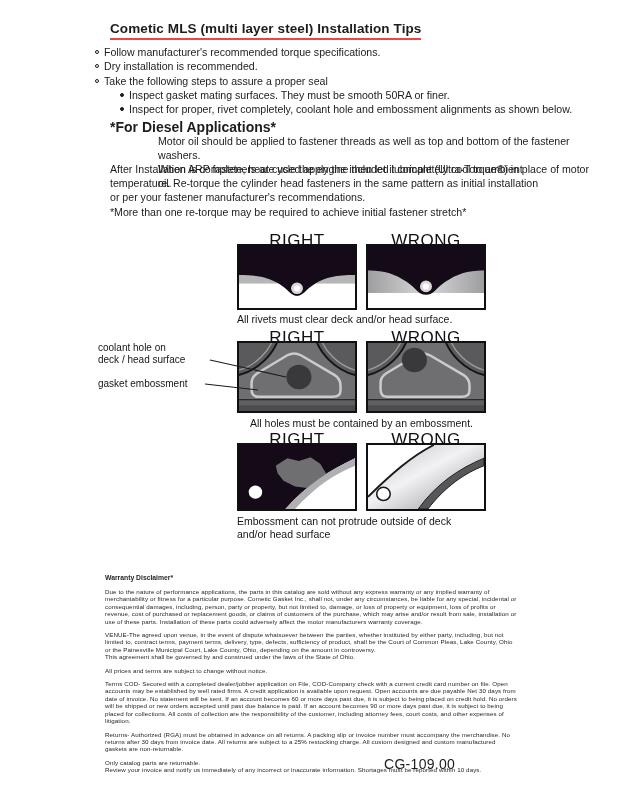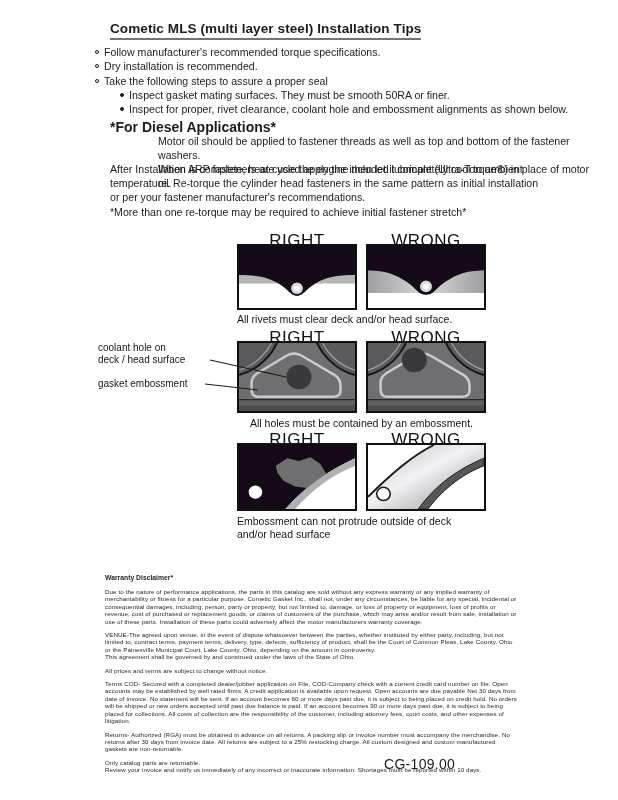--- a/index.html
+++ b/index.html
@@ -4,21 +4,21 @@
 <style>
   * { margin:0; padding:0; box-sizing:border-box; }
   html,body { background:#ffffff; }
   body { font-family:"Liberation Sans","DejaVu Sans",sans-serif; color:#1c1c1c; }
   #page { position:relative; width:618px; height:800px; background:#ffffff; overflow:hidden; }
 
   .abs { position:absolute; }
 
   
   #title { left:110px; top:21px; font-size:13.5px; font-weight:bold;
-           border-bottom:2px solid #737373; padding-bottom:2px; letter-spacing:.1px; }
+           border-bottom:2px solid #ef4444; padding-bottom:2px; letter-spacing:.1px; }
 
   
   #tips { left:95px; top:45px; font-size:10.6px; line-height:14.3px; white-space:nowrap; }
   .tip-row { display:flex; align-items:baseline; }
   .tip-row.sub { margin-left:25px; }
   .dot { flex:0 0 auto; width:4px; height:4px; border-radius:50%; border:1px solid #1c1c1c;
          margin-right:5px; position:relative; top:-2px; }
   .dot.filled { background:#1c1c1c; }
 
   
@@ -84,21 +84,21 @@
     <div class="tip-row">
         <span class="dot"></span>
         <span>Take the following steps to assure a proper seal</span>
       </div>
     <div class="tip-row sub">
         <span class="dot filled"></span>
         <span>Inspect gasket mating surfaces.  They must be smooth 50RA or finer.</span>
       </div>
     <div class="tip-row sub">
         <span class="dot filled"></span>
-        <span>Inspect for proper, rivet clearance, coolant hole and embossment alignments as shown below.</span>
+        <span>Inspect for proper, rivet completely, coolant hole and embossment alignments as shown below.</span>
       </div>
   </div>
 
   <div id="diesel-heading" class="abs">*For Diesel Applications*</div>
   <div id="diesel-para1" class="abs para">Motor oil should be applied to fastener threads as well as top and bottom of the fastener washers.
 When ARP fasteners are used apply the included lubricant (Ultra-Torque®) in place of motor oil.</div>
   <div id="diesel-para2" class="abs para">After Installation is complete, heat cycle the engine then let it completely cool to ambient
 temperature. Re-torque the cylinder head fasteners in the same pattern as initial installation
 or per your fastener manufacturer's recommendations.</div>
   <div id="diesel-note" class="abs para">*More than one re-torque may be required to achieve initial fastener stretch*</div>

